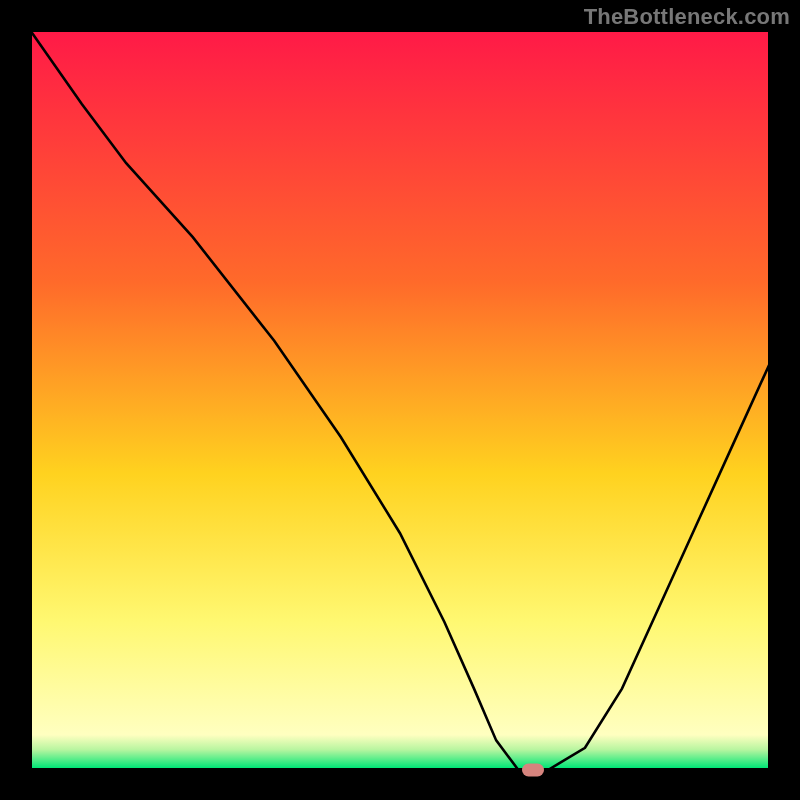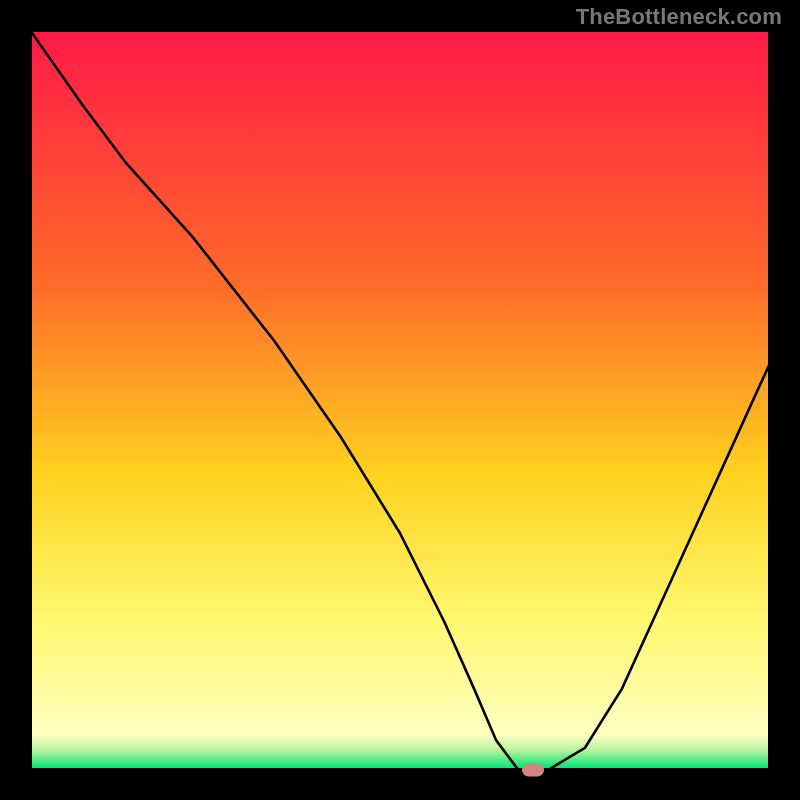--- a/index.html
+++ b/index.html
@@ -13,21 +13,21 @@
   }
   .stage {
     position: relative;
     width: 800px;
     height: 800px;
     background: #000;
   }
   .watermark {
     position: absolute;
     top: 4px;
-    right: 18px;
+    right: 10px;
     font-size: 22px;
     font-weight: bold;
     color: #777;
     letter-spacing: 0.2px;
     z-index: 30;
   }
   .plot {
     position: absolute;
     left: 30px;
     top: 30px;

